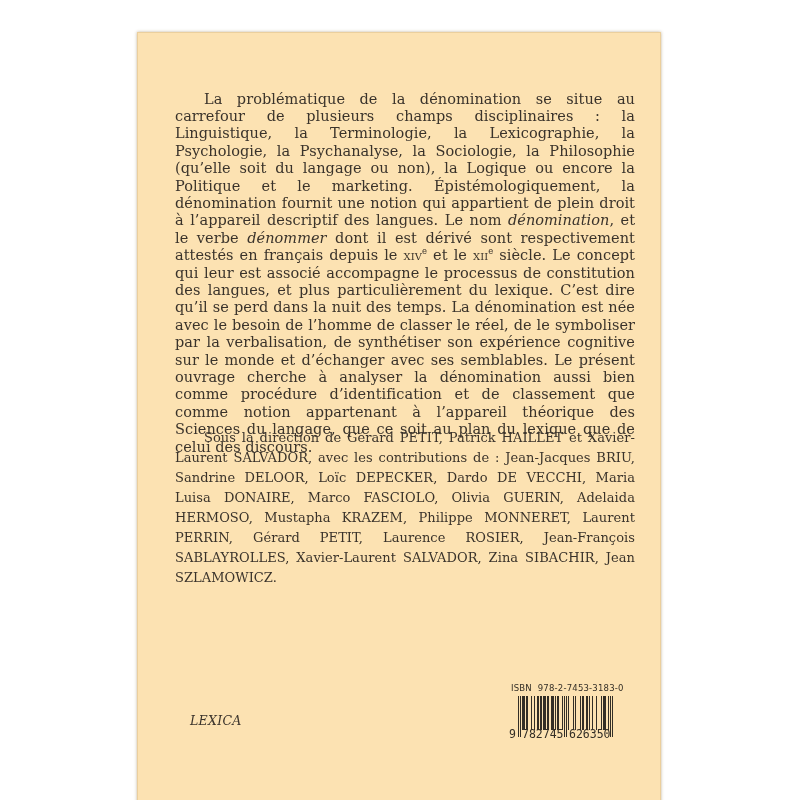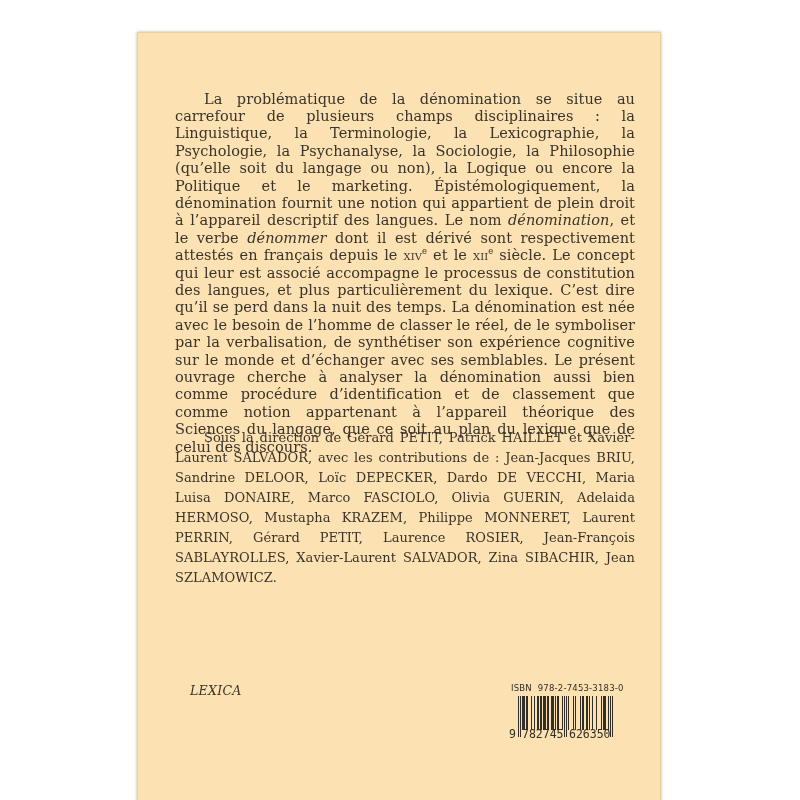--- a/index.html
+++ b/index.html
@@ -25,21 +25,21 @@
   }
   .blurb i, .credits i{font-style:italic;}
   .blurb sup{font-size:0.58em;line-height:0;vertical-align:super;}
   .sc{font-variant:small-caps;}
   .credits{
     position:absolute;left:38px;top:383px;width:460px;
     font-size:13px;line-height:20px;text-align:justify;
     text-indent:29px;letter-spacing:0.05px;
   }
   .colophon{
-    position:absolute;left:53px;top:650px;
+    position:absolute;left:53px;top:680px;
     font-style:italic;font-size:12.5px;line-height:17.5px;
     letter-spacing:0.3px;
   }
   .colophon sup{font-size:0.6em;line-height:0;vertical-align:super;}
   .barcode{
     position:absolute;left:381px;top:651px;width:95px;height:68px;
   }
   .isbn-label{
     position:absolute;left:-7px;top:0;width:110px;text-align:center;
     font-family:"DejaVu Sans", sans-serif;font-size:8.5px;

